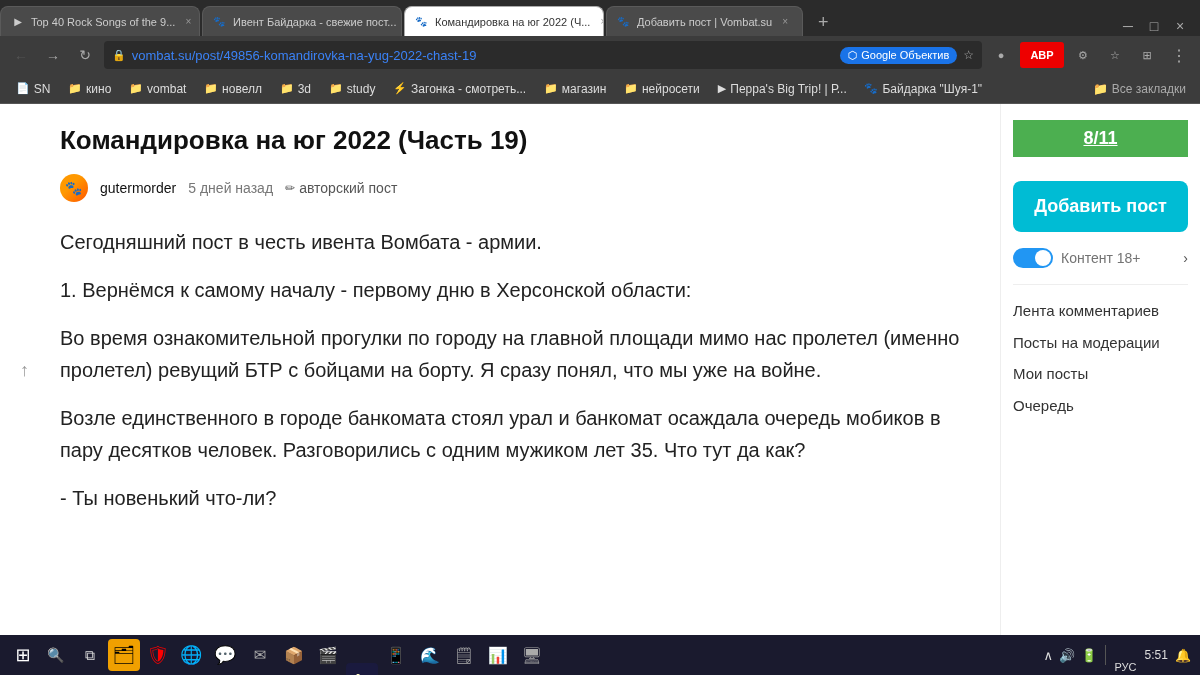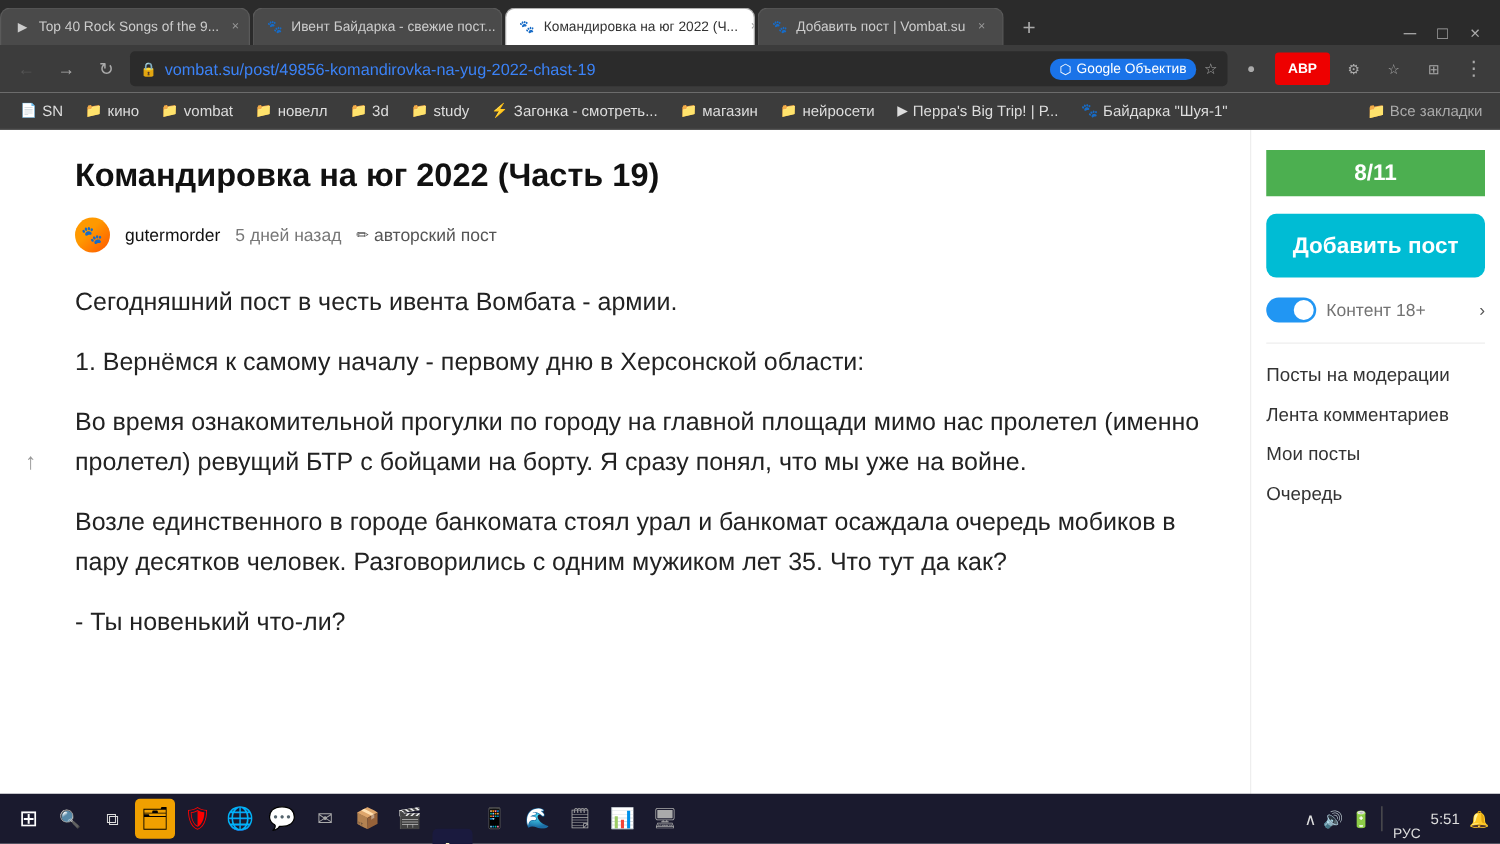--- a/index.html
+++ b/index.html
@@ -254,21 +254,22 @@
     }
 
     .progress-badge {
       background: #4CAF50;
       color: #fff;
       font-size: 18px;
       font-weight: bold;
       text-align: center;
       padding: 8px 16px;
       border-radius: 0;
-      margin-bottom: 14px;
+      margin-bottom: 24px;
+      text-decoration: underline;
     }
 
     .add-post-btn {
       width: 100%;
       background: #00bcd4;
       color: #fff;
       font-size: 18px;
       font-weight: bold;
       border: none;
       border-radius: 8px;
@@ -536,22 +537,22 @@
   <div class="sidebar">
     <div class="progress-badge">8/11</div>
     <button class="add-post-btn">Добавить пост</button>
     <div class="content-toggle">
       <div class="toggle-switch">
         <div class="toggle-knob"></div>
       </div>
       <span class="content-label">Контент 18+</span>
       <span class="content-expand">›</span>
     </div>
+    <a class="sidebar-link">Лента комментариев</a>
     <a class="sidebar-link">Посты на модерации</a>
-    <a class="sidebar-link">Лента комментариев</a>
     <a class="sidebar-link">Мои посты</a>
     <a class="sidebar-link">Очередь</a>
   </div>
 </div>
 
 <div class="taskbar">
   <div class="taskbar-btn" style="font-size:18px;">⊞</div>
   <div class="taskbar-search">🔍</div>
   <div class="taskbar-apps">
     <div class="taskbar-app" style="font-size:14px; color:#ddd;">⧉</div>

